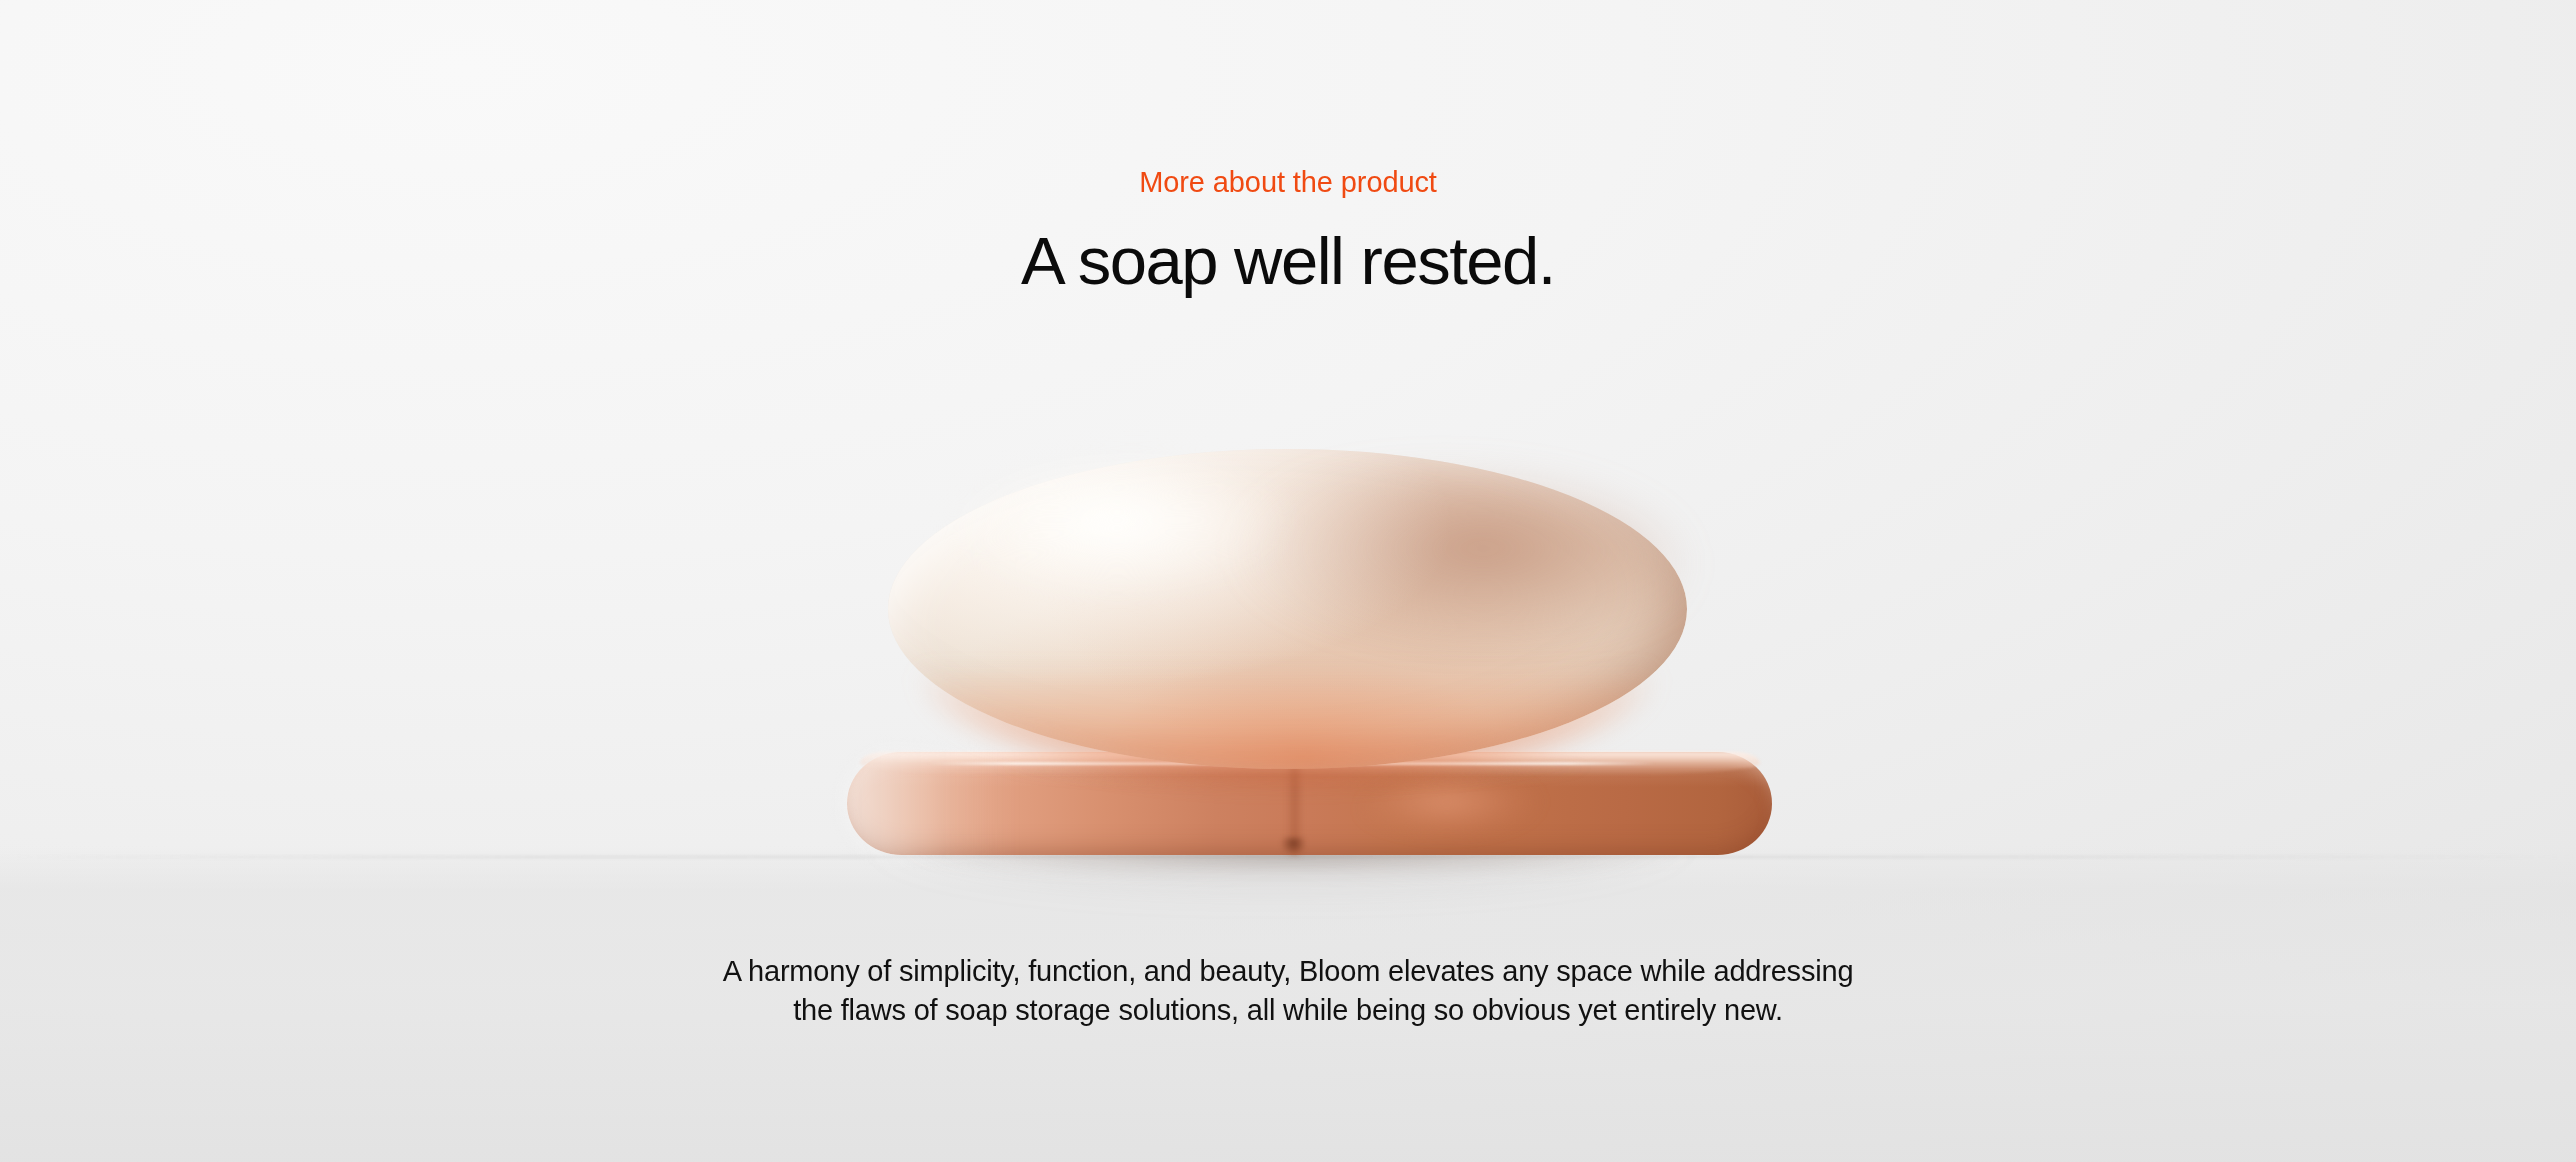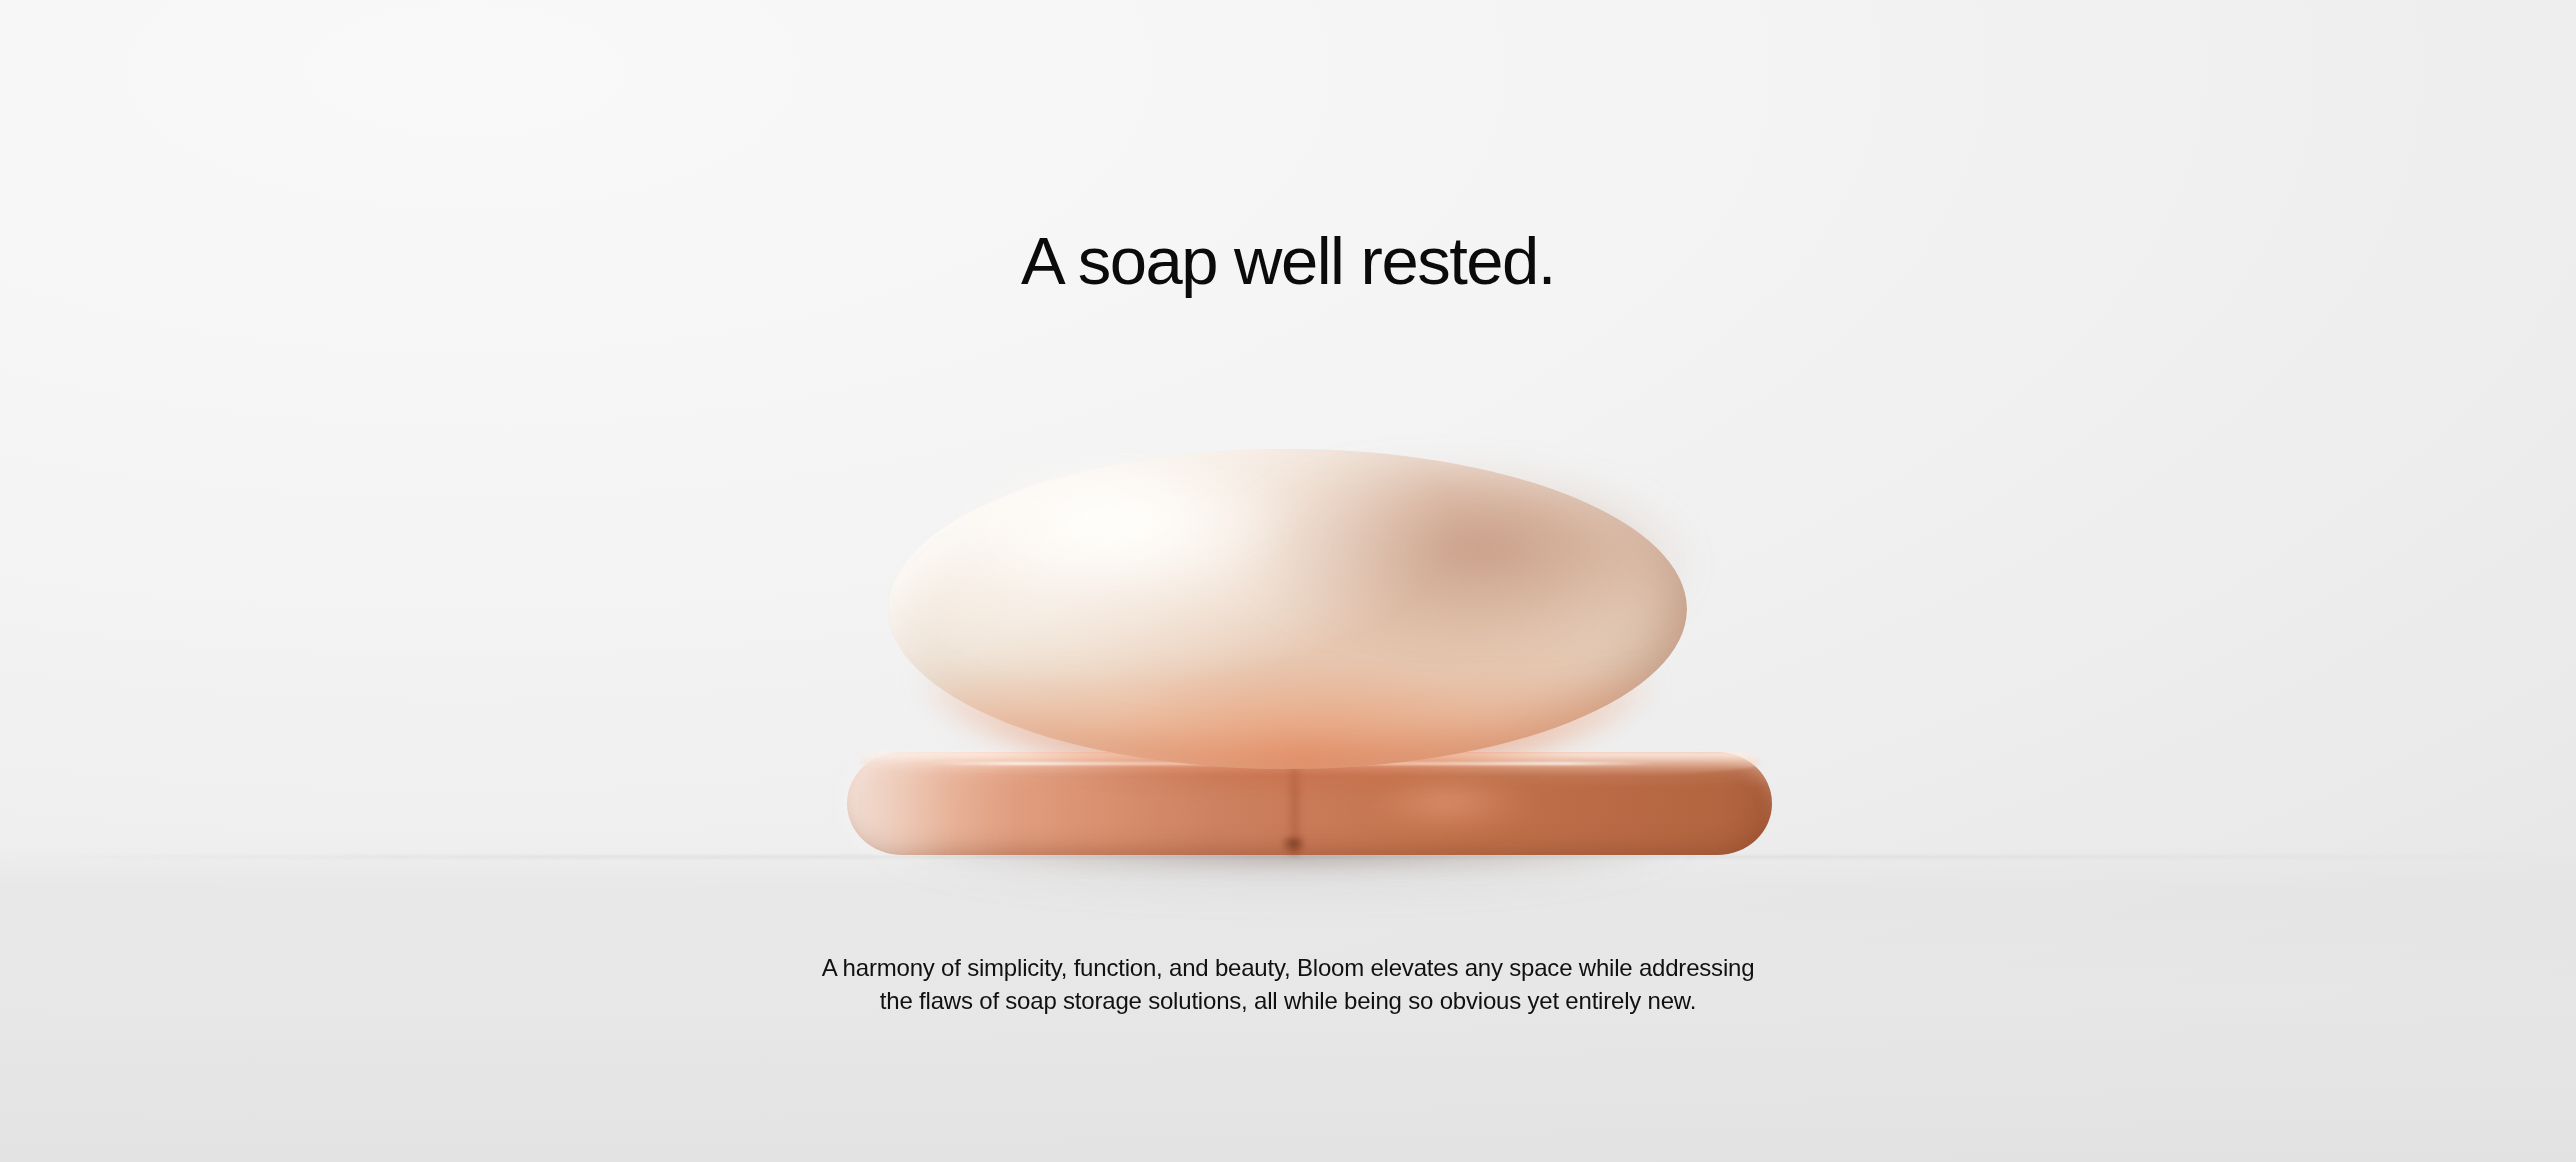--- a/index.html
+++ b/index.html
@@ -54,21 +54,21 @@
     letter-spacing:-1.5px;
     color:#0b0b0b;
     font-weight:500;
   }
   .paragraph {
     position:absolute;
     top:952px; left:50%;
     transform:translateX(-50%);
     width:1684px;
     text-align:center;
-    font-size:24px;
+    font-size:29px;
     line-height:1.36;
     letter-spacing:-0.2px;
     color:#111111;
     font-weight:400;
   }
   .paragraph .pline { display:block; }
 
   
   .product {
     position:absolute;
@@ -240,20 +240,21 @@
   }
 </style>
 </head>
 <body>
 
 <div class="stage">
 
   <div class="floor"></div>
   <div class="floor-line"></div>
 
+  <div class="eyebrow">More about the product</div>
 
   <h2 class="headline">A soap well rested.</h2>
 
   <div class="product">
     <div class="cast-shadow"></div>
     <div class="contact-shadow"></div>
 
     <div class="dish">
       <div class="dish-body"></div>
       <div class="dish-top"></div>

